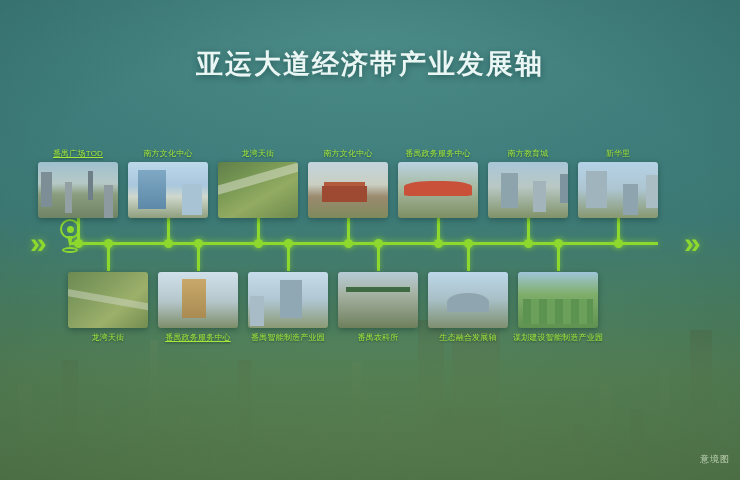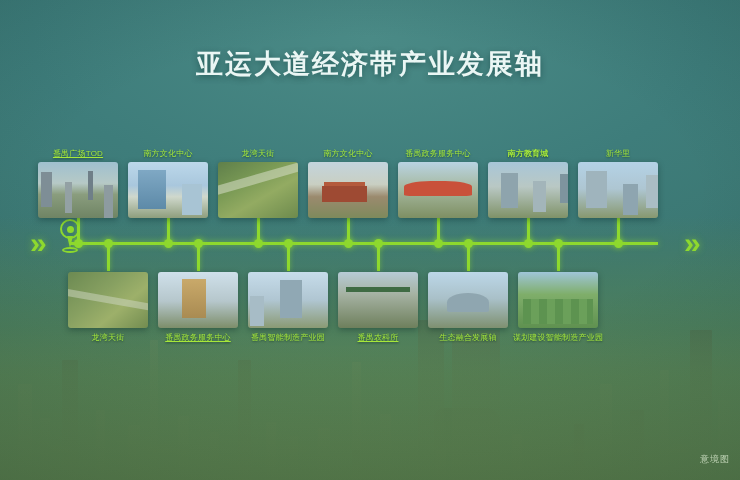--- a/index.html
+++ b/index.html
@@ -231,21 +231,21 @@
       <div class="stem up" style="left: 438px;"></div>
       <div class="thumb" style="left: 398px; width: 80px; top: 162px; height: 56px;">
         <div class="img p-stadium"></div>
       </div>
       <div class="tlabel" style="left: 378px; width: 120px; top: 148px;">番禺政务服务中心</div>
       <div class="node" style="left: 528px;"></div>
       <div class="stem up" style="left: 528px;"></div>
       <div class="thumb" style="left: 488px; width: 80px; top: 162px; height: 56px;">
         <div class="img p-campus"></div>
       </div>
-      <div class="tlabel" style="left: 468px; width: 120px; top: 148px; font-weight: bold;">南方教育城</div>
+      <div class="tlabel" style="left: 468px; width: 120px; top: 148px;">南方教育城</div>
       <div class="node" style="left: 618px;"></div>
       <div class="stem up" style="left: 618px;"></div>
       <div class="thumb" style="left: 578px; width: 80px; top: 162px; height: 56px;">
         <div class="img p-newtown"></div>
       </div>
       <div class="tlabel" style="left: 558px; width: 120px; top: 148px;">新华里</div>
     </div>
   <div id="bottom-layer">
       <div class="node" style="left: 108px;"></div>
       <div class="stem down" style="left: 108px;"></div>
@@ -263,21 +263,21 @@
       <div class="stem down" style="left: 288px;"></div>
       <div class="thumb" style="left: 248px; width: 80px; top: 272px; height: 56px;">
         <div class="img p-office"></div>
       </div>
       <div class="tlabel" style="left: 228px; width: 120px; top: 332px;">番禺智能制造产业园</div>
       <div class="node" style="left: 378px;"></div>
       <div class="stem down" style="left: 378px;"></div>
       <div class="thumb" style="left: 338px; width: 80px; top: 272px; height: 56px;">
         <div class="img p-road"></div>
       </div>
-      <div class="tlabel" style="left: 318px; width: 120px; top: 332px; text-decoration: underline;">番禺农科所</div>
+      <div class="tlabel" style="left: 318px; width: 120px; top: 332px;">番禺农科所</div>
       <div class="node" style="left: 468px;"></div>
       <div class="stem down" style="left: 468px;"></div>
       <div class="thumb" style="left: 428px; width: 80px; top: 272px; height: 56px;">
         <div class="img p-culture"></div>
       </div>
       <div class="tlabel" style="left: 408px; width: 120px; top: 332px;">生态融合发展轴</div>
       <div class="node" style="left: 558px;"></div>
       <div class="stem down" style="left: 558px;"></div>
       <div class="thumb" style="left: 518px; width: 80px; top: 272px; height: 56px;">
         <div class="img p-pitch"></div>

